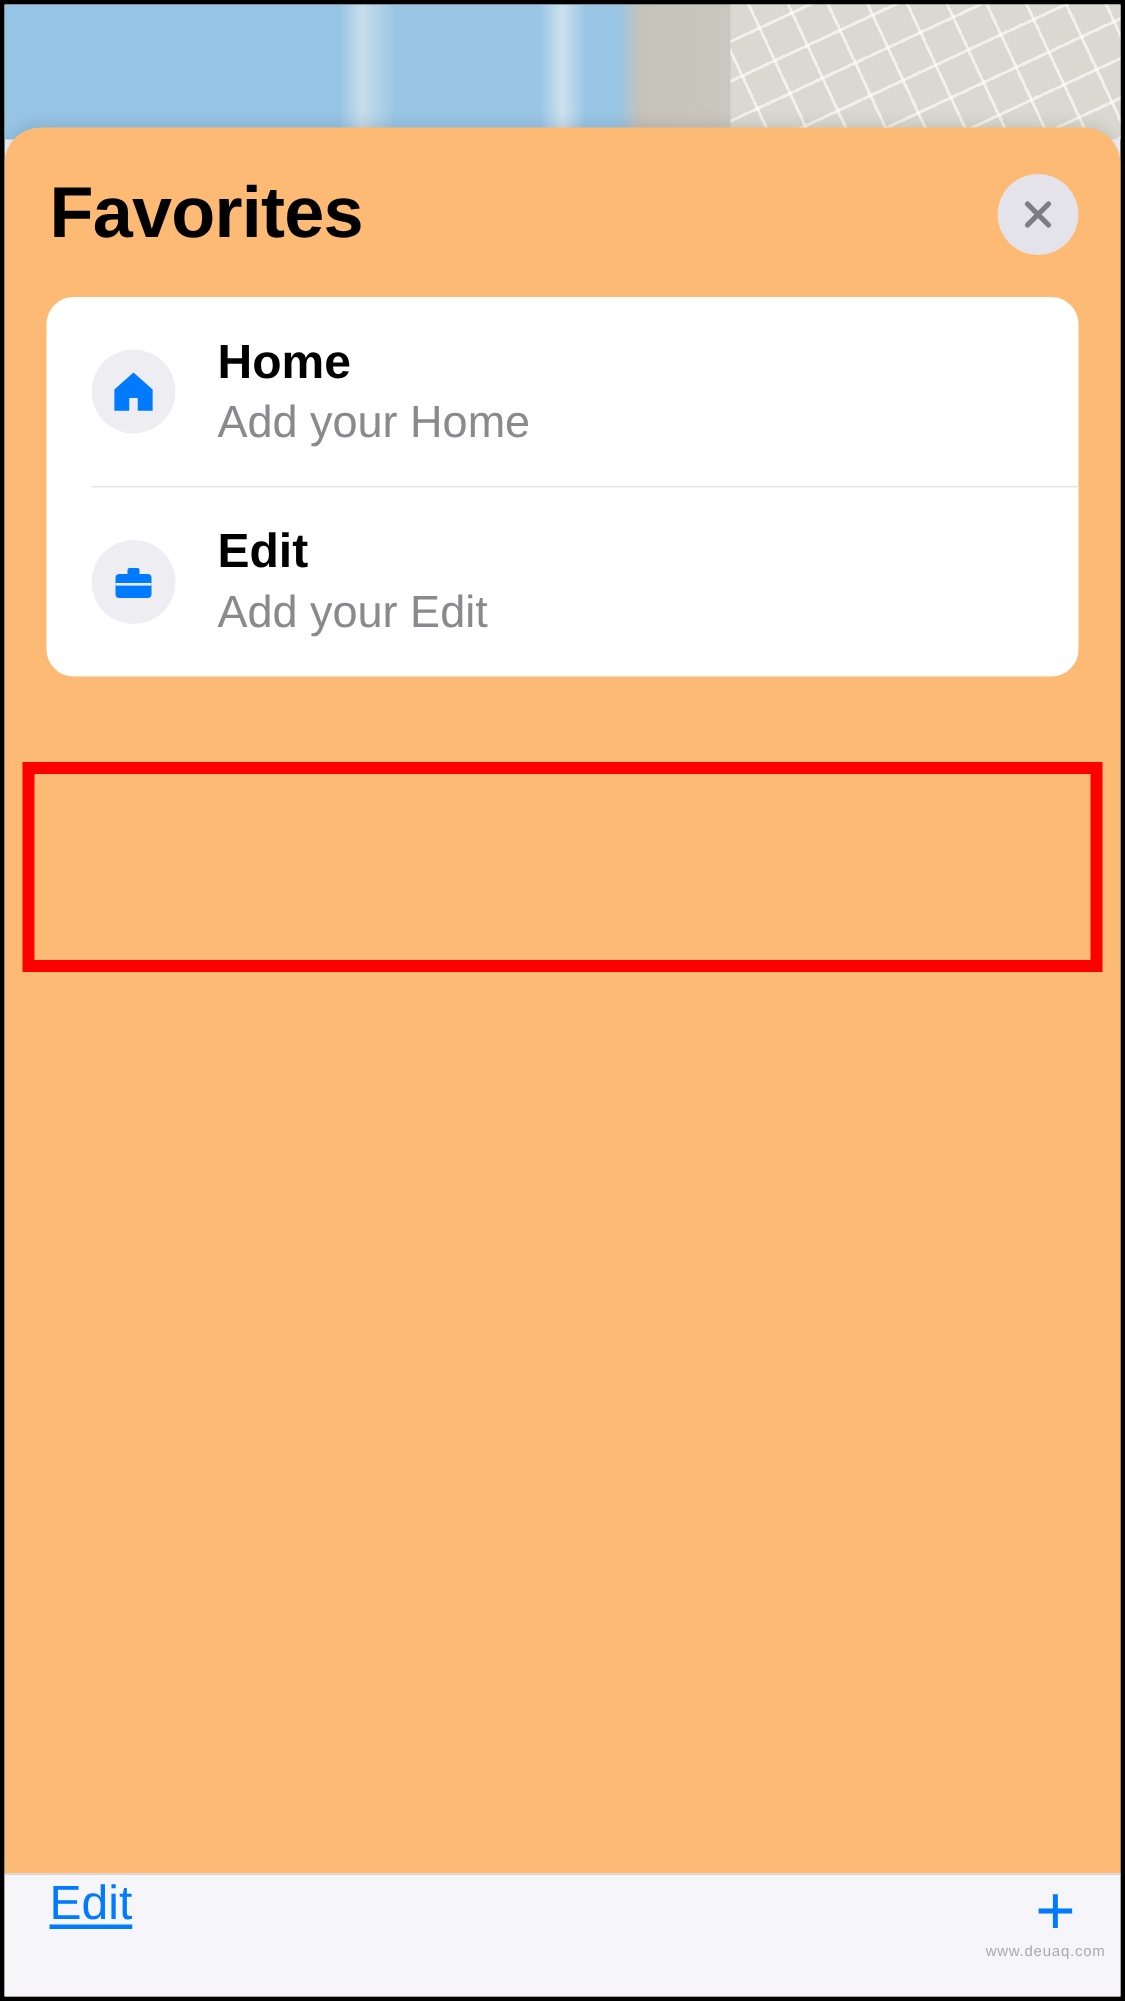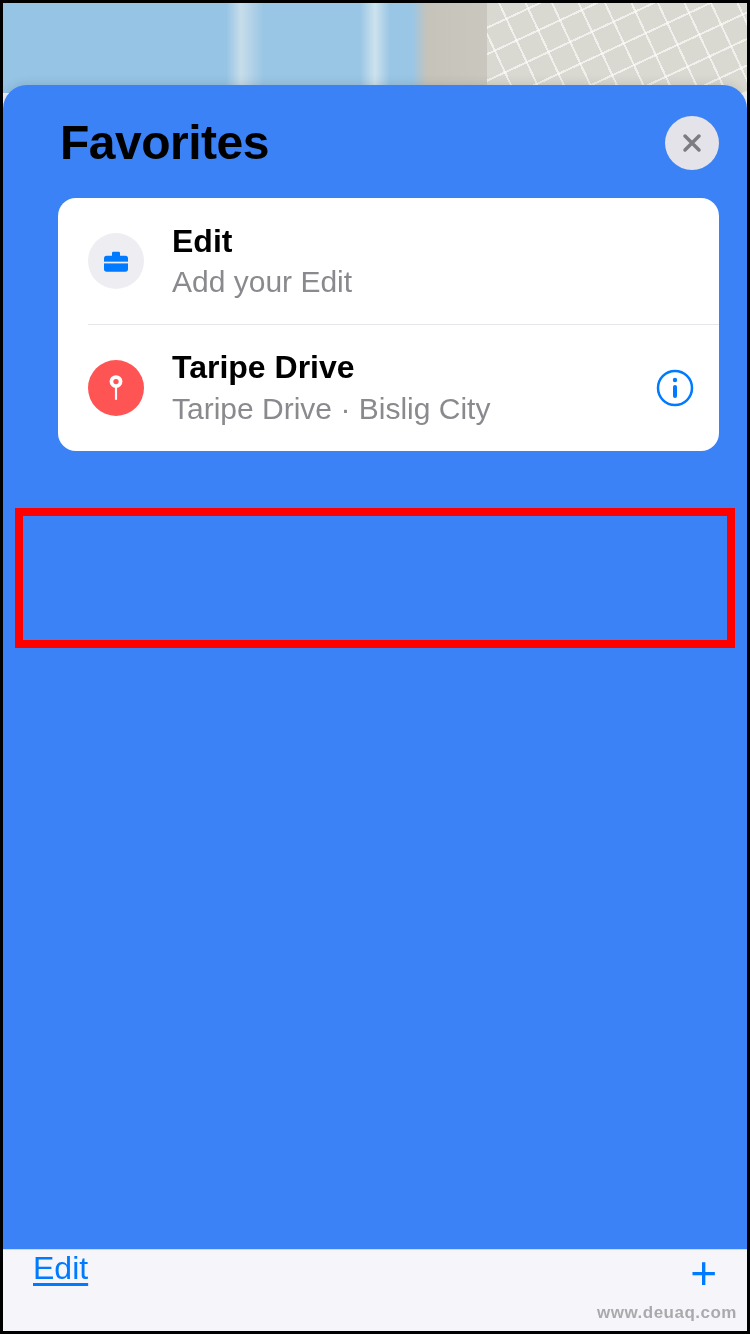--- a/index.html
+++ b/index.html
@@ -41,25 +41,24 @@
         repeating-linear-gradient(65deg, rgba(255,255,255,0.6) 0 2px, transparent 2px 24px),
         repeating-linear-gradient(-25deg, rgba(255,255,255,0.6) 0 2px, transparent 2px 24px),
         #dad9d1;
     }
     .sheet {
       position: absolute;
       top: 82px;
       left: 0;
       right: 0;
       bottom: 0;
-      background: #3b82f6;
+      background: #fdba74;
       border-top-left-radius: 24px;
       border-top-right-radius: 24px;
       box-shadow: 0 -2px 10px rgba(0,0,0,0.1);
-      padding-left: 27px;
     }
     .sheet-header {
       display: flex;
       align-items: center;
       justify-content: space-between;
       padding: 30px 28px 28px 30px;
     }
     .sheet-title {
       font-size: 48px;
       font-weight: 700;
@@ -163,26 +162,25 @@
     }
     .add-btn {
       color: #007aff;
       font-size: 46px;
       font-weight: 300;
       cursor: pointer;
       line-height: 1;
     }
     .watermark {
       position: absolute;
-      bottom: 8px;
+      bottom: 24px;
       right: 10px;
-      font-size: 17px;
+      font-size: 10px;
       color: rgba(120,120,120,0.6);
       letter-spacing: 0.5px;
-      font-weight: bold;
     }
   </style>
 </head>
 <body>
 
 <div class="frame">
   <div class="map-bg"></div>
 
   <div class="sheet">
 
@@ -190,55 +188,46 @@
       <div class="sheet-title">Favorites</div>
       <div class="close-btn">
         <svg viewBox="0 0 24 24">
           <path d="M5 5 L19 19 M19 5 L5 19" stroke="#7c7c82" stroke-width="3.5" stroke-linecap="round" fill="none"></path>
         </svg>
       </div>
     </div>
 
     <div class="list">
 
+      <div class="item">
+        <div class="icon-circle icon-gray">
+          <svg width="34" height="34" viewBox="0 0 24 24" fill="none">
+            <path d="M3 11 L12 3 L21 11 V21 H14 V15 H10 V21 H3 Z" fill="#007aff"></path>
+          </svg>
+        </div>
+        <div class="item-text">
+          <div class="item-title">Home</div>
+          <div class="item-sub">Add your Home</div>
+        </div>
+      </div>
 
       <div class="item">
         <div class="icon-circle icon-gray">
           <svg width="32" height="32" viewBox="0 0 24 24" fill="none">
             <rect x="3" y="8" width="18" height="12" rx="2" fill="#007aff"></rect>
             <rect x="9" y="5" width="6" height="4" rx="1" fill="#007aff"></rect>
             <rect x="3" y="12.5" width="18" height="1.3" fill="#eeedf2"></rect>
           </svg>
         </div>
         <div class="item-text">
           <div class="item-title">Edit</div>
           <div class="item-sub">Add your Edit</div>
         </div>
       </div>
 
-      <div class="item">
-        <div class="icon-circle icon-red">
-          <svg width="26" height="30" viewBox="0 0 24 28" fill="none">
-            <circle cx="12" cy="8" r="6" fill="#fff"></circle>
-            <circle cx="12" cy="8" r="2.5" fill="#ff5454"></circle>
-            <rect x="11" y="13" width="2" height="12" fill="#fff"></rect>
-          </svg>
-        </div>
-        <div class="item-text">
-          <div class="item-title">Taripe Drive</div>
-          <div class="item-sub">Taripe Drive · Bislig City</div>
-        </div>
-        <div class="info-btn">
-          <svg viewBox="0 0 40 40">
-            <circle cx="20" cy="20" r="17" stroke="#007aff" stroke-width="2.5" fill="none"></circle>
-            <circle cx="20" cy="12" r="2.2" fill="#007aff"></circle>
-            <rect x="18" y="17" width="4" height="13" rx="2" fill="#007aff"></rect>
-          </svg>
-        </div>
-      </div>
 
     </div>
 
     <div class="footer">
       <div class="edit-link">Edit</div>
       <div class="add-btn">+</div>
     </div>
 
   </div>
 

